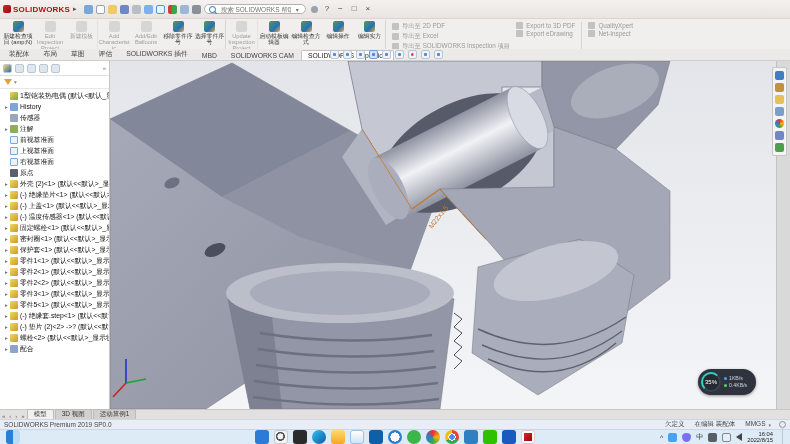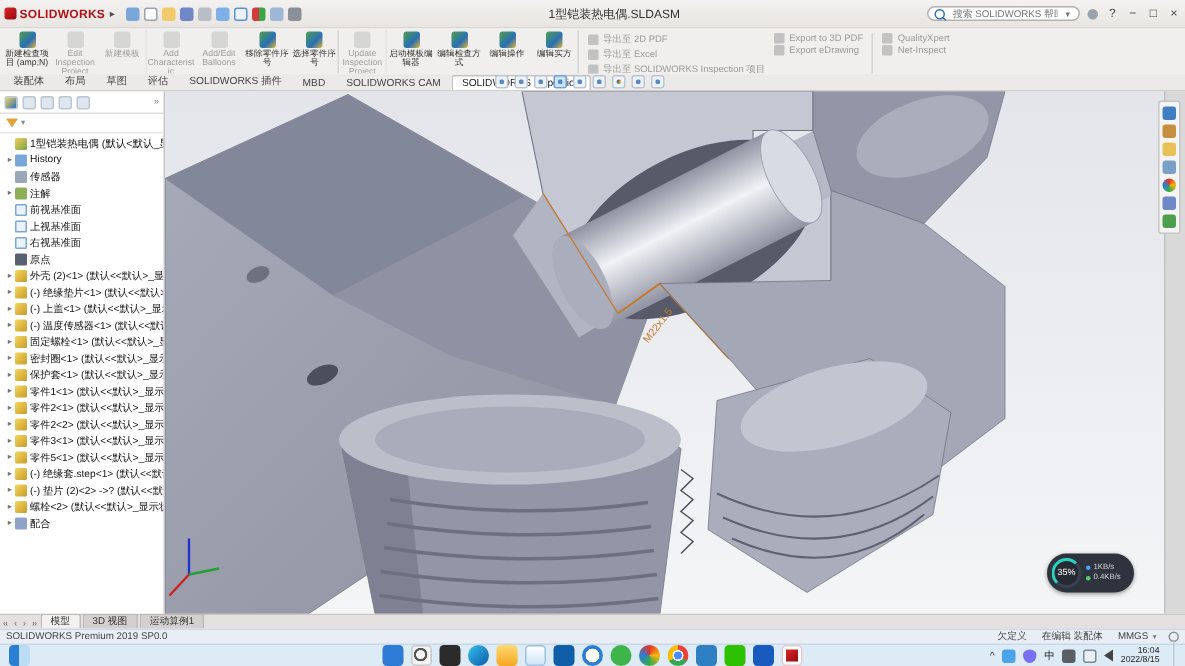--- a/index.html
+++ b/index.html
@@ -151,21 +151,20 @@
         <span class="qicon qi-new"></span>
         <span class="qicon qi-open"></span>
         <span class="qicon qi-save"></span>
         <span class="qicon qi-print"></span>
         <span class="qicon qi-undo"></span>
         <span class="qicon qi-select"></span>
         <span class="qicon qi-rebuild"></span>
         <span class="qicon qi-props"></span>
         <span class="qicon qi-options"></span>
       </div>
-    <div class="doc-title">1型铠装热电偶.SLDASM</div>
     <div class="tb-right">
       <div class="searchbox">
         <span class="mag"></span>
         <input placeholder="搜索 SOLIDWORKS 帮助" style="">
         <span class="dd">▾</span>
       </div>
       <span class="persona"></span>
       <span class="winbtn">?</span>
       <span class="winbtn">−</span>
       <span class="winbtn">□</span>

